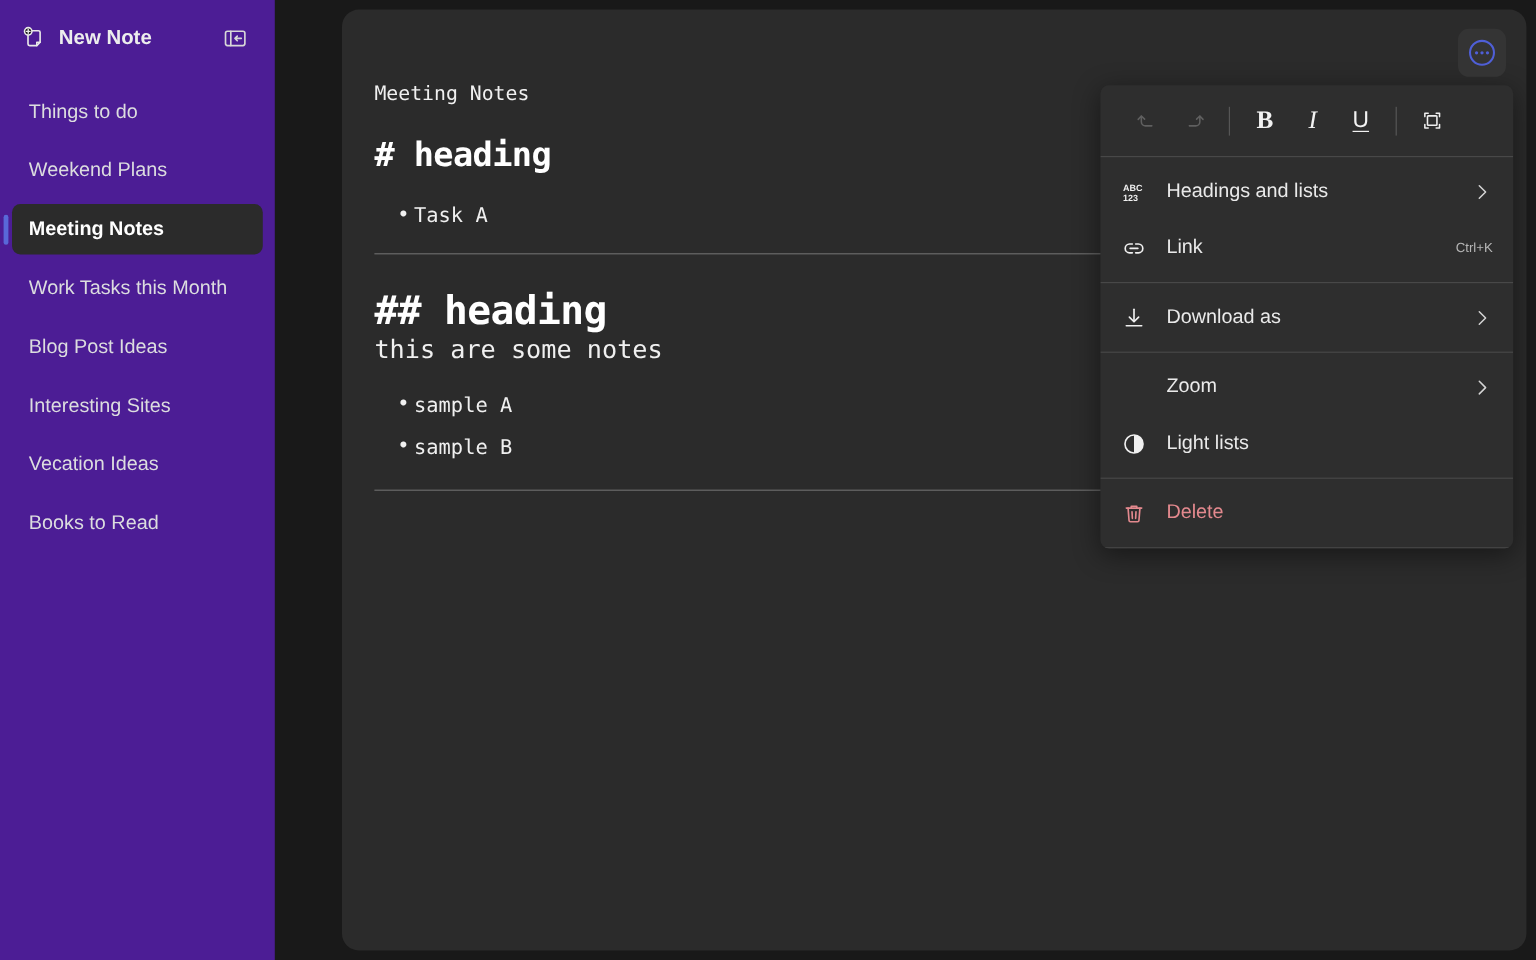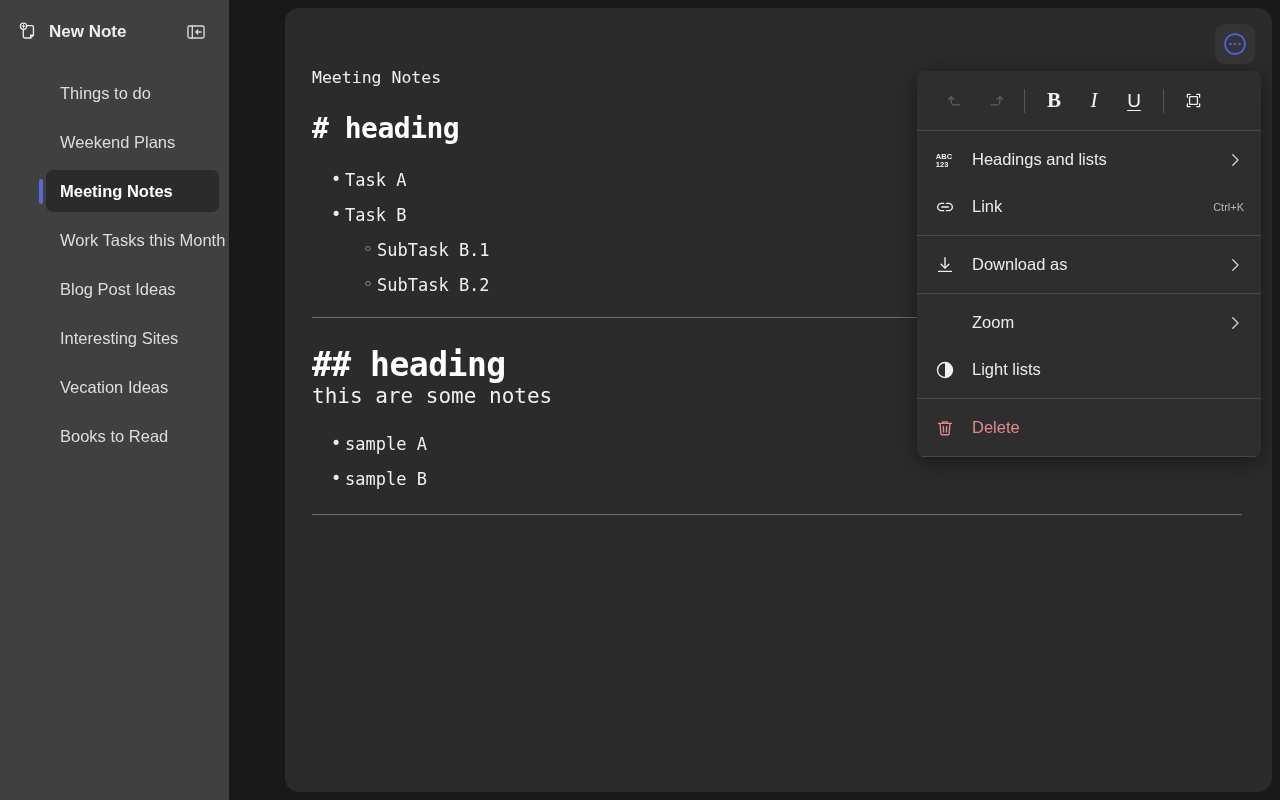--- a/index.html
+++ b/index.html
@@ -7,41 +7,41 @@
     width: 1280px; height: 800px;
     background: #191919;
     font-family: "Liberation Sans", sans-serif;
     overflow: hidden;
   }
   #app { position: relative; width: 1280px; height: 800px; background: #191919; }
 
   
   #sidebar {
     position: absolute; left: 0; top: 0; width: 229px; height: 800px;
-    background: #404040;
+    background: #4c1d95;
   }
   #sidebar-header {
     display: flex; align-items: center; height: 64px;
     padding: 0 18px 0 14px; gap: 10px;
   }
   #new-note-btn {
     display: flex; align-items: center; gap: 11px;
     flex: 1; cursor: pointer; background: none; border: none;
     color: #eceded; font-size: 17px; font-weight: 600;
     font-family: "Liberation Sans", sans-serif; text-align: left;
     padding: 4px 2px; border-radius: 6px;
   }
   .icon-svg { display: block; }
 
   #collapse-btn {
     width: 30px; height: 30px; display: flex; align-items: center; justify-content: center;
     background: none; border: none; cursor: pointer; border-radius: 5px;
   }
 
-  #note-list { margin-top: 8px; padding: 0 10px; margin-left: 36px; }
+  #note-list { margin-top: 8px; padding: 0 10px; }
   .note-item {
     position: relative;
     display: flex; align-items: center;
     height: 42px; margin-bottom: 7px;
     padding: 0 14px; border-radius: 7px;
     color: #dcdddf; font-size: 16.5px; font-weight: 400;
     cursor: pointer; white-space: nowrap;
   }
   .note-item.selected {
     background: #2b2b2b; color: #ffffff; font-weight: 700;
@@ -213,27 +213,20 @@
       </span>
     </button>
 
     <div id="note-content">
       <div id="note-title">Meeting Notes</div>
 
       <div class="h1"># heading</div>
 
       <ul class="bullets">
         <li><span>Task A</span></li>
-        <li>
-          <span>Task B</span>
-          <ul class="sub">
-            <li><span>SubTask B.1</span></li>
-            <li><span>SubTask B.2</span></li>
-          </ul>
-        </li>
       </ul>
 
       <div class="divider-line"></div>
 
       <div class="h2">## heading</div>
       <div class="para">this are some notes</div>
 
       <ul class="bullets">
         <li><span>sample A</span></li>
         <li><span>sample B</span></li>

